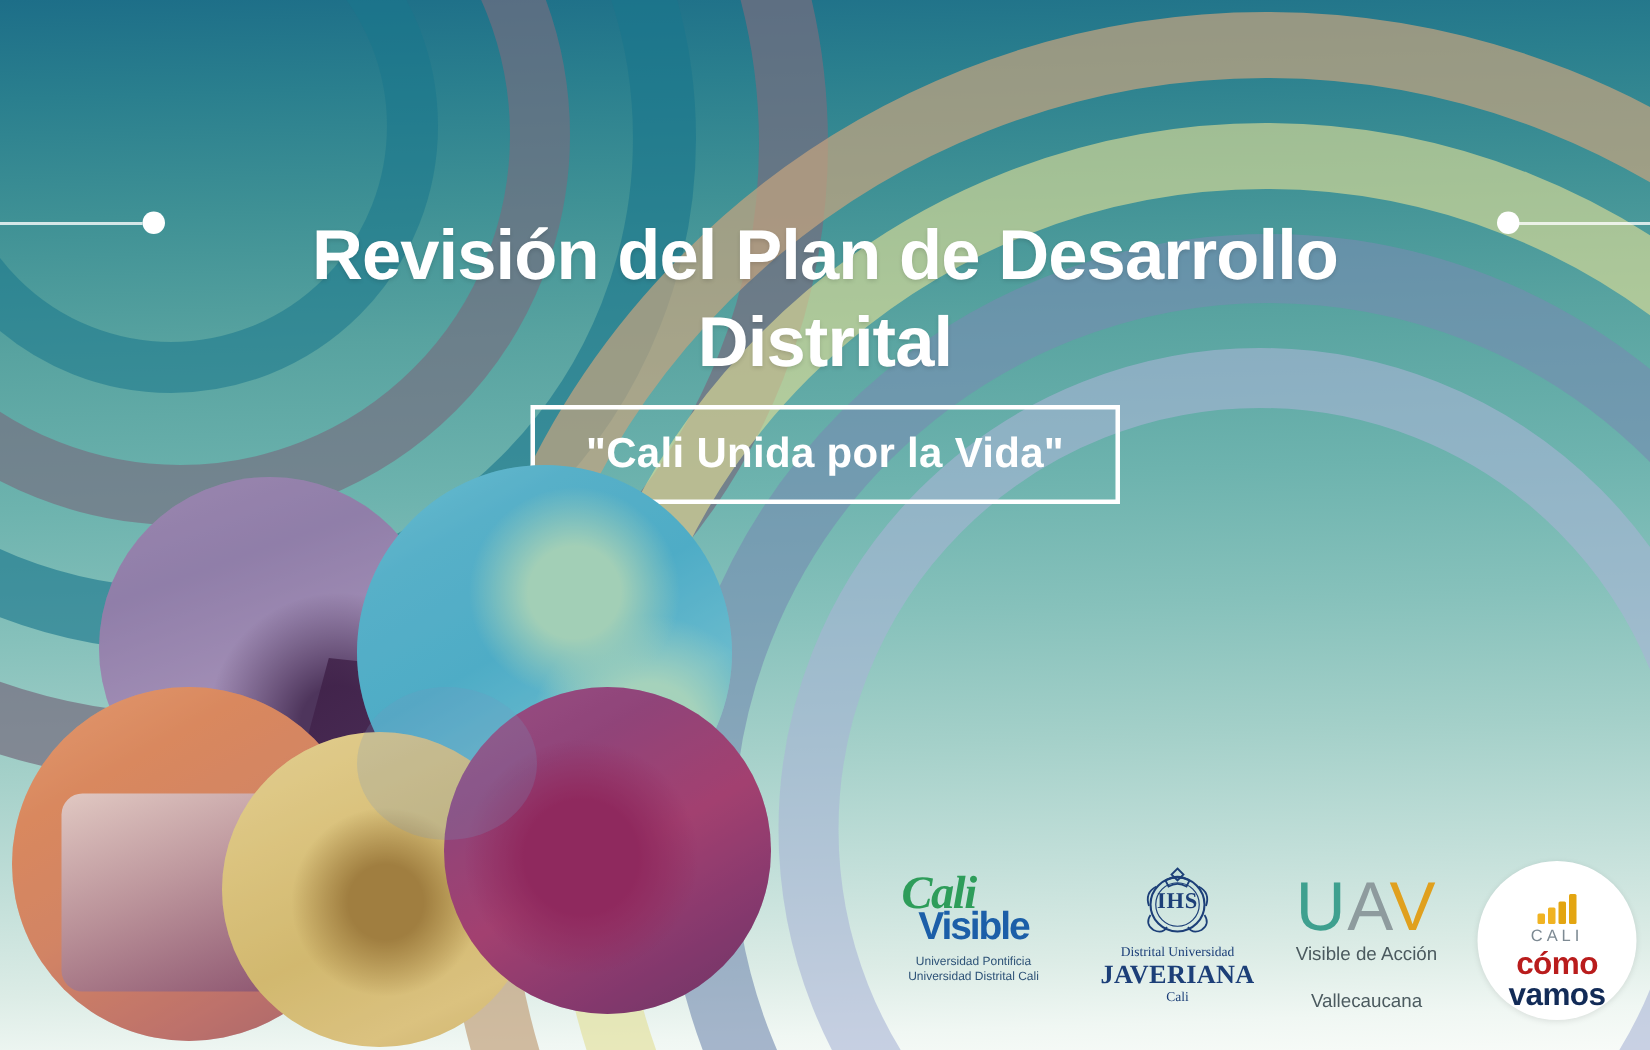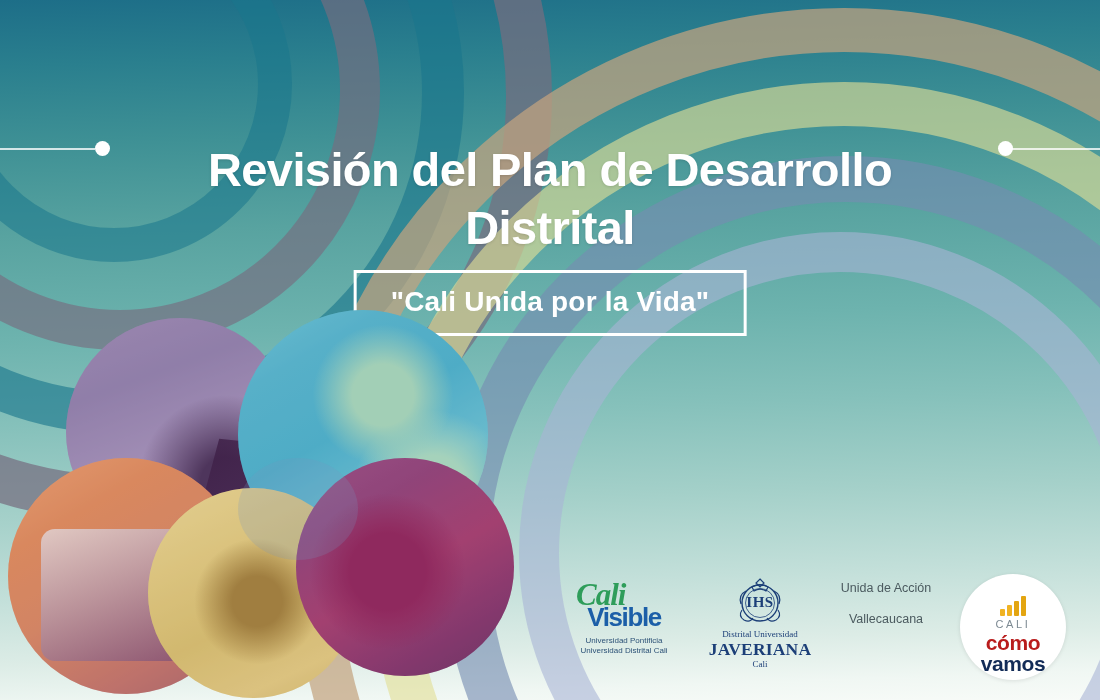--- a/index.html
+++ b/index.html
@@ -111,21 +111,21 @@
   
   .c5{left:296px;top:158px;width:218px;height:218px;}
   .c5 .img{background:
       radial-gradient(circle at 42% 52%, #8d2a59 0 22%, rgba(141,42,89,0) 46%),
       linear-gradient(150deg,#9a5f8e 0%,#8e4f7e 26%,#a74a72 52%,#7e3f6e 78%,#5e3a62 100%);}
   .c5 .tint{background:rgba(150,40,110,.26);}
 
   .c-ovl{position:absolute;border-radius:50%;background:rgba(120,150,190,.22);}
 
   
-  .logos{position:absolute;left:560px;top:574px;width:510px;height:106px;}
+  .logos{position:absolute;left:585px;top:574px;width:510px;height:106px;}
   .logo{position:absolute;text-align:center;}
 
   
   .lg-cv{left:0;top:8px;width:128px;}
   .cv-cali{font-family:"Liberation Serif", serif;font-style:italic;font-weight:700;
     font-size:31px;color:#2e9d5a;line-height:26px;letter-spacing:-1px;
     margin-left:16px;text-align:left;}
   .cv-visible{font-weight:700;font-size:26px;color:#1c5fa8;line-height:31px;
     letter-spacing:-1.4px;text-align:center;margin-top:-6px;}
   .cv-sub{font-size:8px;color:#2d5277;line-height:10px;margin-top:3px;white-space:nowrap;}
@@ -237,21 +237,22 @@
           <path d="M45 36 q4 6 -2 10 q-6 3 -9 -2" fill="none" stroke="#1C3F78" stroke-width="1.1"></path>
         </svg>
         <span class="jv-ihs">IHS</span>
       </div>
       <div class="jv-p">Distrital Universidad</div>
       <div class="jv-n">JAVERIANA</div>
       <div class="jv-c">Cali</div>
     </div>
 
     <div class="logo lg-uav">
-      <div class="uav-t">Unida de Acción</div>
+      <div class="uav-mark"><span class="uav-u">U</span><span class="uav-a">A</span><span class="uav-v">V</span></div>
+      <div class="uav-t">Visible de Acción</div>
       <div class="uav-t" style="margin-top:16px;">Vallecaucana</div>
     </div>
 
     <div class="logo lg-ccv">
       <div class="ccv-bars">
           <i></i>
           <i></i>
           <i></i>
           <i></i>
         </div>

